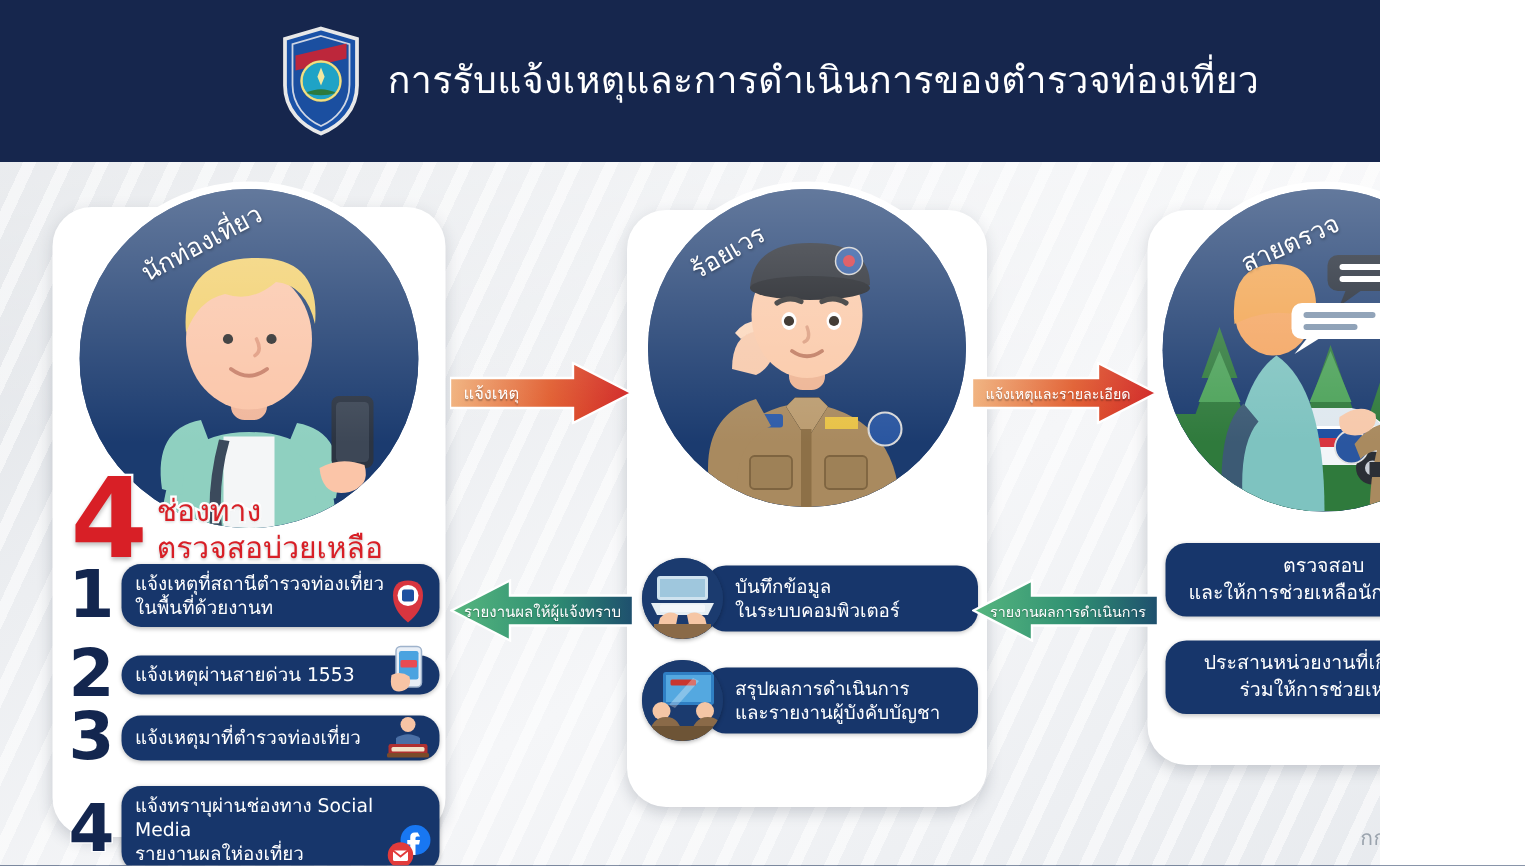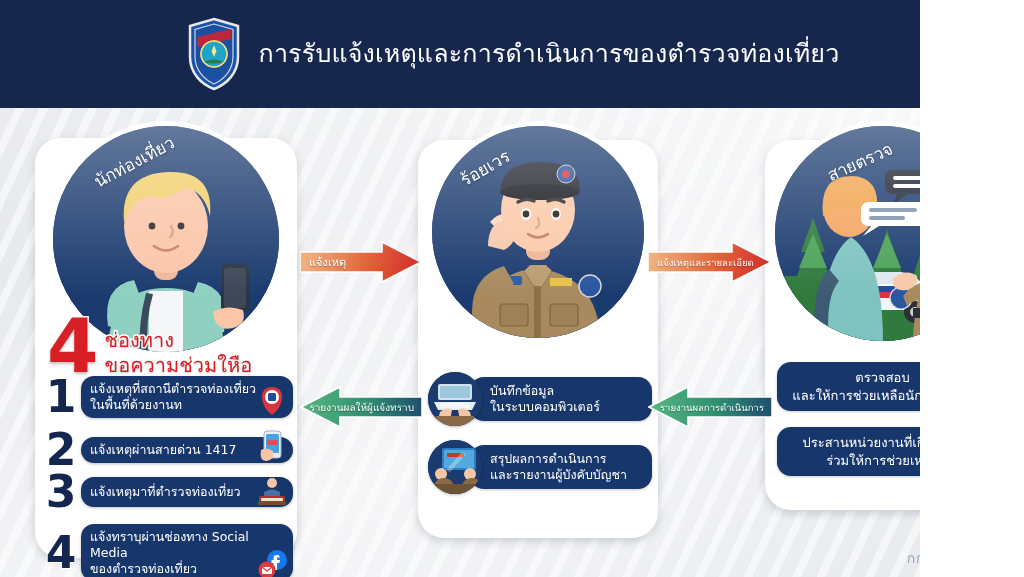--- a/index.html
+++ b/index.html
@@ -233,21 +233,21 @@
           <rect x="171" y="142" width="22" height="40" rx="3" fill="#3d4756"></rect>
           <path d="M160 186 q14 -8 30 -2 q4 14 -10 18 q-18 4 -20 -16 Z" fill="#fbc5a8"></path>
         </svg>
       </div>
       <div class="role-label" id="label-left">นักท่องเที่ยว</div>
 
       <div id="headline">
         <div id="big-four">4</div>
         <div id="headline-words">
           <span>ช่องทาง</span>
-          <span>ขอความช่วมใหือ</span>
+          <span>ตรวจสอบ่วยเหลือ</span>
         </div>
       </div>
 
       <div class="opt-row" id="opt1">
         <div class="opt-num">1</div>
         <div class="opt-pill">
           <span>แจ้งเหตุที่สถานีตำรวจท่องเที่ยว</span>
           <span>ในพื้นที่ด้วยงานท</span>
           <div class="opt-ico">
             <svg viewBox="0 0 34 34">
@@ -255,21 +255,21 @@
               <circle cx="17" cy="14" r="7" fill="#ffffff"></circle>
               <rect x="13" y="10" width="8" height="8" rx="1.5" fill="#1d4fa0"></rect>
             </svg>
           </div>
         </div>
       </div>
 
       <div class="opt-row" id="opt2">
         <div class="opt-num">2</div>
         <div class="opt-pill">
-          <span>แจ้งเหตุผ่านสายด่วน 1417</span>
+          <span>แจ้งเหตุผ่านสายด่วน 1553</span>
           <div class="opt-ico">
             <svg viewBox="0 0 34 34">
               <rect x="9" y="3" width="17" height="27" rx="3" fill="#e8eef6" stroke="#9fb3cc" stroke-width="1"></rect>
               <rect x="11" y="6" width="13" height="19" rx="1.5" fill="#4aa3e0"></rect>
               <rect x="12" y="12" width="11" height="5" rx="1" fill="#e94b52"></rect>
               <path d="M6 22 q6 -3 12 1 q2 9 -7 10 q-7 0 -5 -11 Z" fill="#f7c4a5"></path>
             </svg>
           </div>
         </div>
       </div>
@@ -287,21 +287,21 @@
               <rect x="3" y="30" width="28" height="3" rx="1" fill="#7a4b2a"></rect>
             </svg>
           </div>
         </div>
       </div>
 
       <div class="opt-row" id="opt4">
         <div class="opt-num">4</div>
         <div class="opt-pill">
           <span>แจ้งทราบุผ่านช่องทาง Social Media</span>
-          <span>ของตำรวจท่องเที่ยว</span>
+          <span>รายงานผลให่องเที่ยว</span>
           <div class="opt-ico">
             <svg viewBox="0 0 34 34">
               <circle cx="22" cy="14" r="10" fill="#1877f2"></circle>
               <path d="M23.5 9 h-2 q-3 0 -3 3 v2 h-2 v3 h2 v7 h3.5 v-7 h2.4 l.6 -3 h-3 v-1.4 q0 -1 1 -1 h2 Z" fill="#ffffff"></path>
               <circle cx="12" cy="24" r="8.5" fill="#e23b3b"></circle>
               <rect x="7" y="21" width="10" height="7" rx="1" fill="#ffffff"></rect>
               <path d="M7 21 l5 4 l5 -4" stroke="#e23b3b" stroke-width="1.2" fill="none"></path>
             </svg>
           </div>
         </div>

